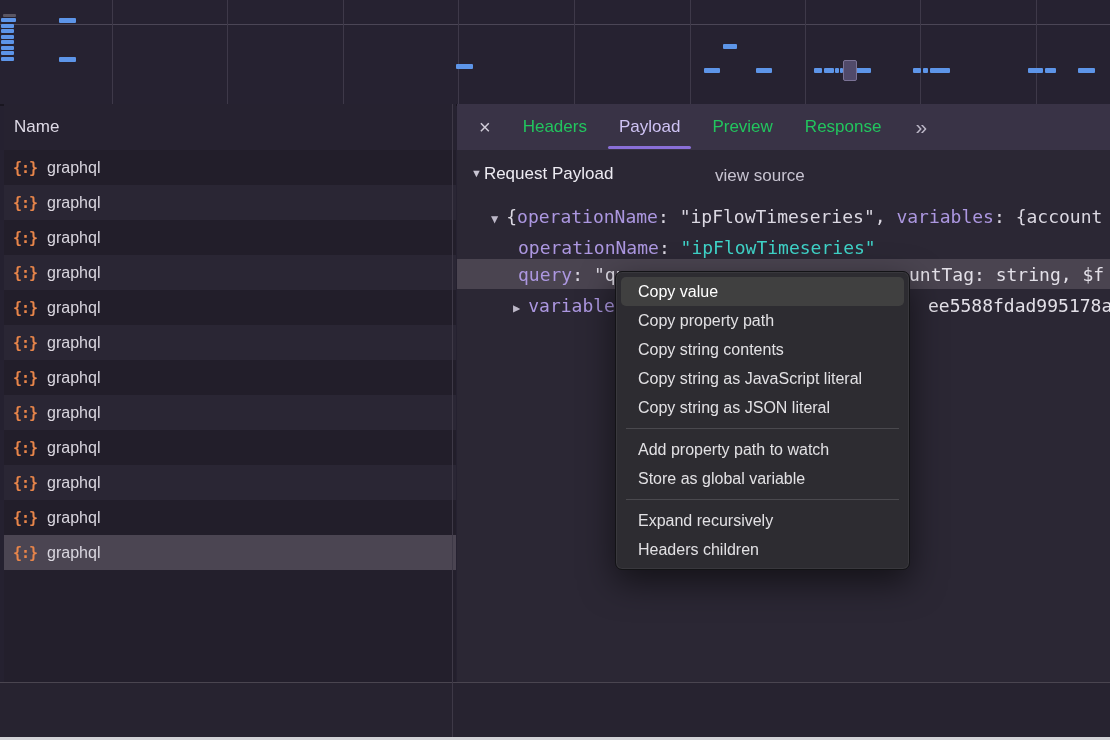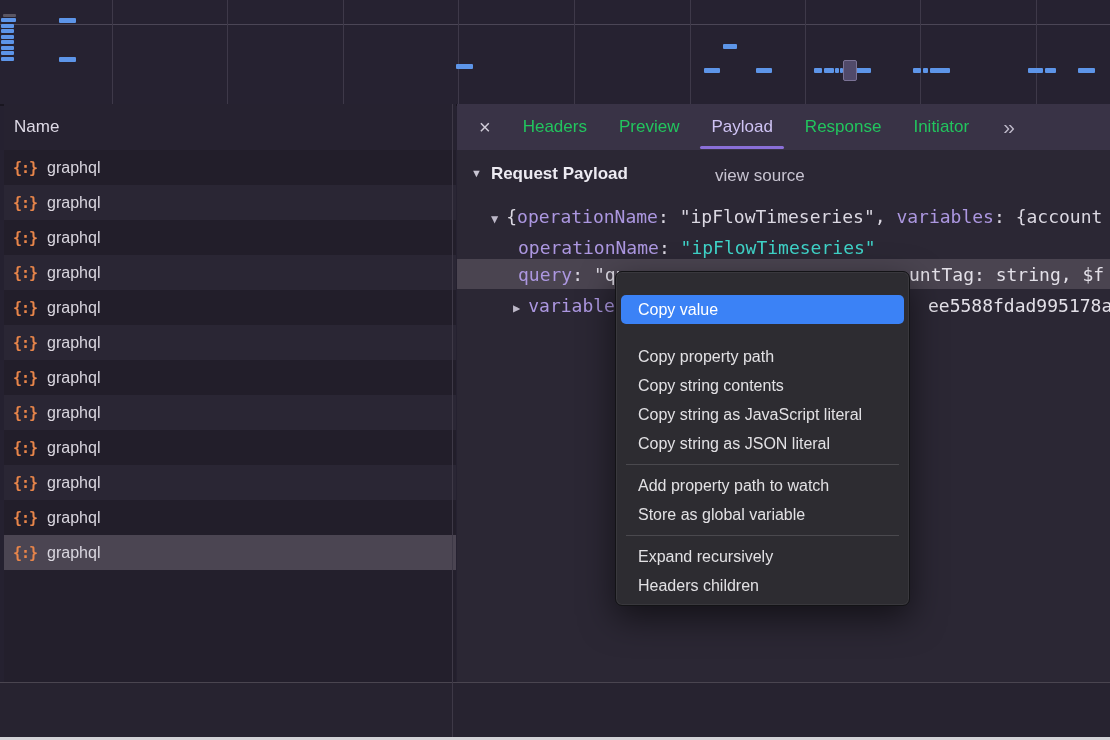--- a/index.html
+++ b/index.html
@@ -35,38 +35,38 @@
   .tab{position:relative;height:46px;line-height:46px;padding:0 16px;font-size:17px;color:#22c55e;cursor:pointer;}
   .tab.active{color:#CFC3F4;}
   .tab-underline{position:absolute;left:5px;right:5px;bottom:1px;height:3px;background:#8A6FD8;border-radius:2px;}
   .tab-overflow{font-size:21px;color:#BDB8C8;padding:0 10px 0 18px;cursor:pointer;letter-spacing:-2px;}
 
   .payload{position:relative;height:532px;}
   .query-hl{position:absolute;left:0;right:0;top:109px;height:30px;background:#4A4450;}
   .pl-line{position:absolute;white-space:pre;font-family:"DejaVu Sans Mono",monospace;font-size:18px;color:#DBD8E2;}
   .pl-sec{position:absolute;top:14px;left:14px;font-size:17px;color:#EDEBF2;}
   .sec-toggle{font-size:11px;color:#C9C5D3;vertical-align:2px;}
-  .sec-title{font-weight:bold;margin-left:9px;}
+  .sec-title{font-weight:normal;margin-left:2px;}
   .view-source{position:absolute;top:16px;left:258px;font-size:17px;color:#C7C3D0;cursor:pointer;}
   .tw{font-size:12px;color:#BDB8C8;margin-right:8px;}
   .tok-key{color:#AC97E0;}
   .tok-plain{color:#DBD8E2;}
   .tok-str{color:#3FD2C7;}
   .frag{position:absolute;white-space:pre;font-family:"DejaVu Sans Mono",monospace;font-size:18px;color:#E3E0E8;}
 
   
   .footer{position:absolute;left:0;top:682px;width:1110px;height:55px;background:#272330;border-top:1px solid #4A4550;}
   .bottom-edge{position:absolute;left:0;top:737px;width:1110px;height:3px;background:#D3D3D7;}
 
   
   .context-menu{position:absolute;left:615px;top:271px;width:293px;background:#2D2C31;border:1px solid #131316;
                 border-radius:7px;box-shadow:0 12px 34px rgba(0,0,0,.55),0 0 0 1px rgba(255,255,255,.06) inset;
                 padding:5px 0;z-index:10;}
   .menu-item{height:29px;line-height:29px;padding:0 22px;font-size:16px;color:#E2E1E4;cursor:default;white-space:nowrap;}
-  .menu-item.hl{margin:18px 5px;padding:0 17px;background:#3b82f6;border-radius:5px;color:#FFFFFF;}
+  .menu-item.hl{margin:0 5px;padding:0 17px;background:#404040;border-radius:5px;color:#FFFFFF;}
   .menu-sep{height:1px;background:#4A494E;margin:6px 10px;}
 </style>
 </head>
 <body>
 
 <div class="screen">
 
   <div class="overview" id="overview">
     <div class="ov-hline"></div>
   <div class="ov-vline" style="left: 112px;"></div>
@@ -162,24 +162,23 @@
             <span class="req-icon">{:}</span>
             <span class="req-label">graphql</span>
           </div>
         </div>
     </div>
 
     <div class="right">
       <div class="tabbar" id="tabbar">
           <span class="tab-close">×</span>
           <div class="tab">Headers</div>
+          <div class="tab active">Payload<div class="tab-underline"></div></div>
           <div class="tab">Preview</div>
-          <div class="tab active">Payload<div class="tab-underline"></div></div>
           <div class="tab">Response</div>
-          <div class="tab">Initiator</div>
           <span class="tab-overflow">»</span>
         </div>
 
       <div class="payload">
         <div class="query-hl"></div>
 
         <div class="pl-sec">
           <span class="sec-toggle">▼</span><span class="sec-title">Request Payload</span>
         </div>
         <div class="view-source">view source</div>

